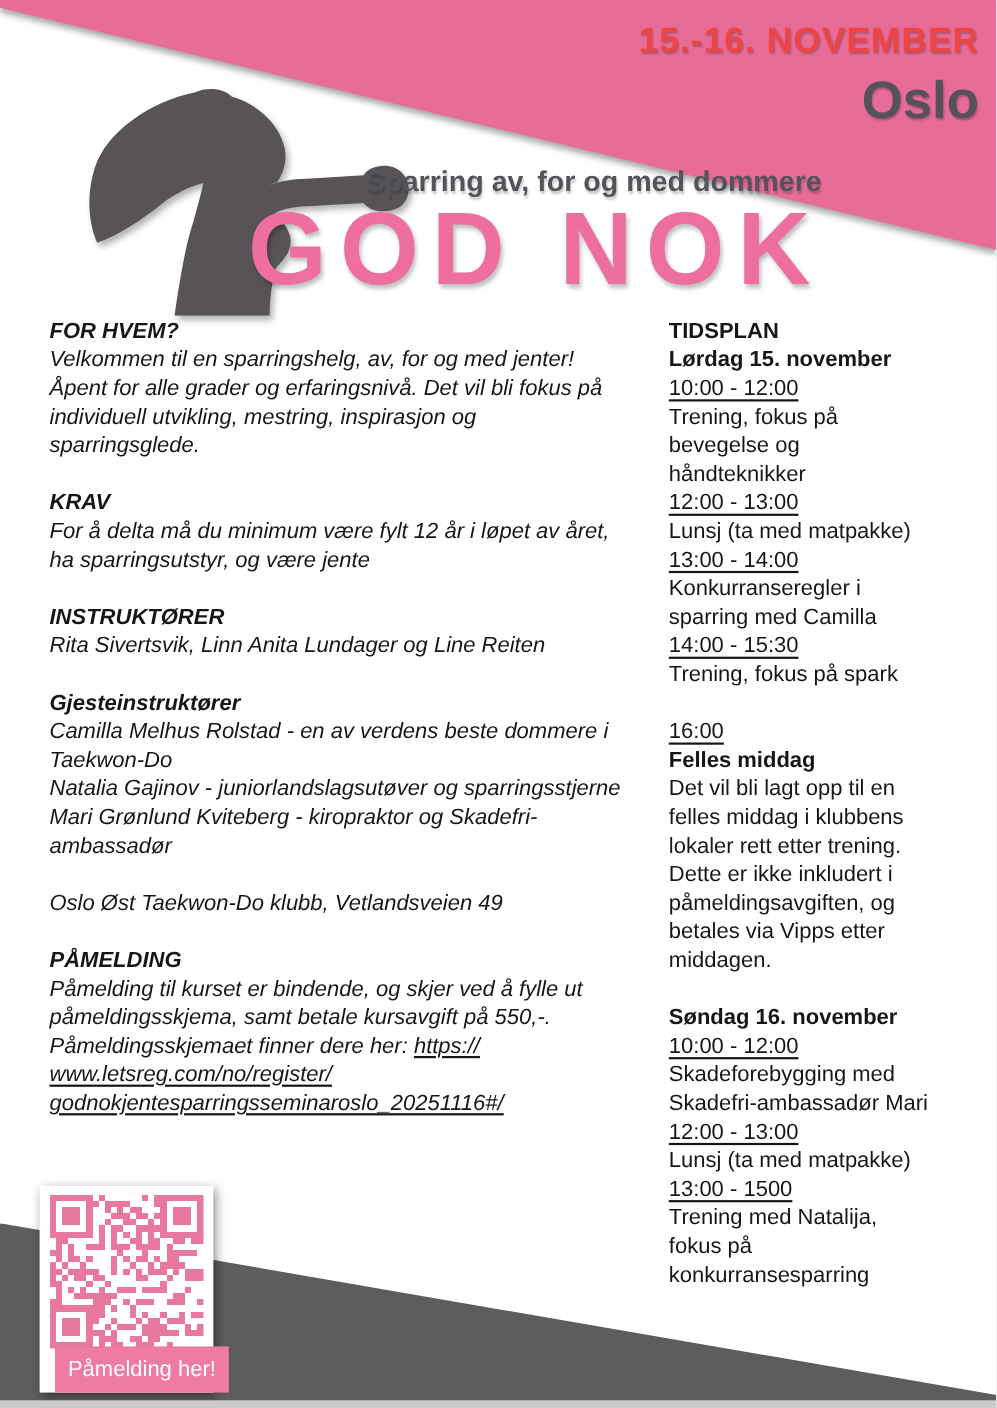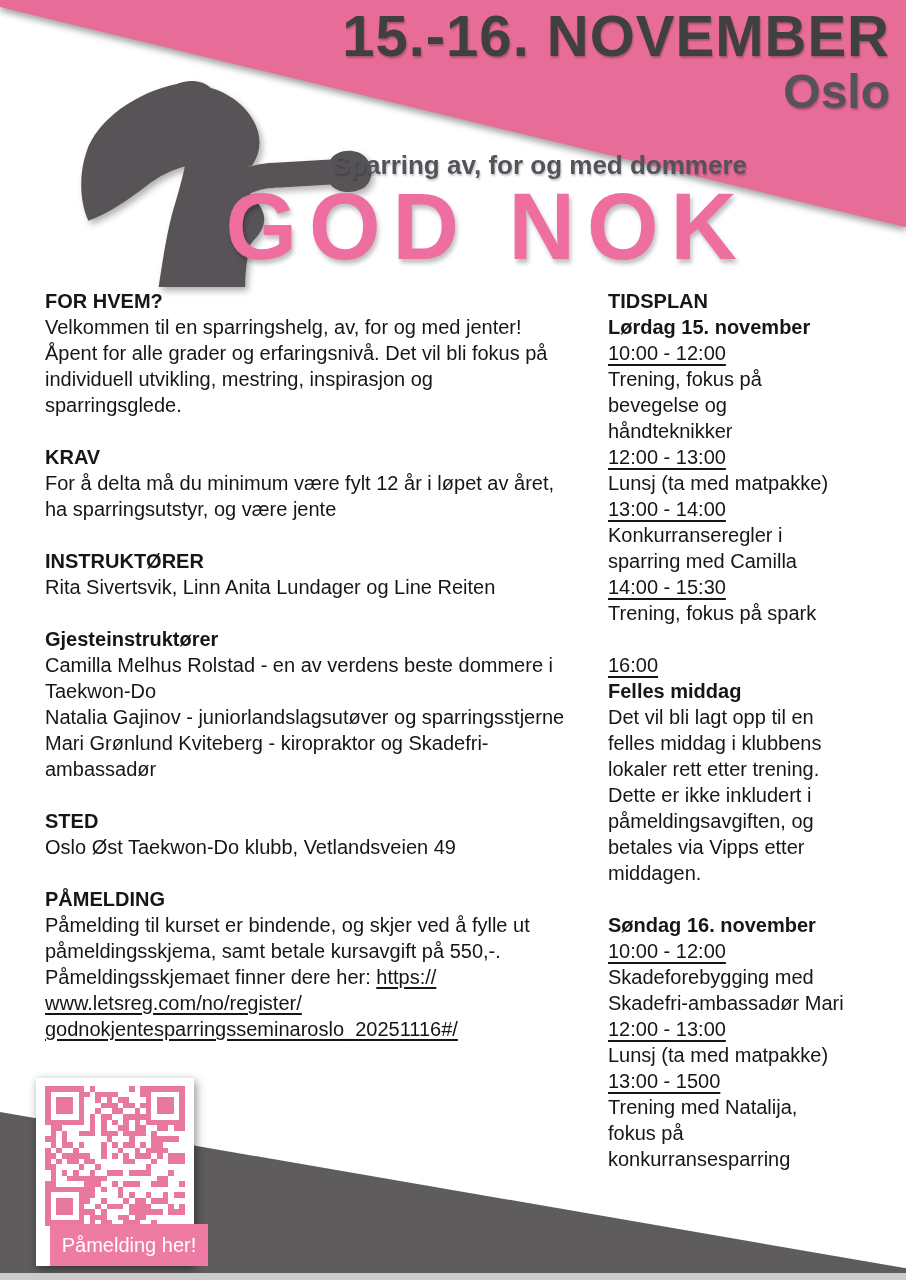--- a/index.html
+++ b/index.html
@@ -11,21 +11,21 @@
   }
   
   .band-wrap{position:absolute;inset:0;filter:drop-shadow(0 4px 3px rgba(0,0,0,.35));pointer-events:none;}
   .band{
     position:absolute;left:0;top:0;width:906px;height:232px;
     background:var(--pink-band,#e76d98);
     clip-path:polygon(0 0,100% 0,100% 98%,0 3%);
   }
   .band-dates{
     position:absolute;top:10px;right:16px;
-    font-size:58px;line-height:52px;font-weight:bold;color:#404040;
+    font-size:32px;line-height:52px;font-weight:bold;color:#ef4444;
     letter-spacing:1px;text-shadow:1px 2px 2px rgba(0,0,0,.25);
   }
   .band-city{
     position:absolute;top:66px;right:16px;
     font-size:48px;line-height:52px;font-weight:bold;color:#56525a;
     text-shadow:1px 2px 2px rgba(0,0,0,.25);
   }
   
   .silhouette{position:absolute;left:78px;top:80px;width:298px;height:207px;
     filter:drop-shadow(3px 4px 3px rgba(0,0,0,.30));}
@@ -40,21 +40,21 @@
     color:var(--pink-logo,#ee6e9f);
     text-shadow:2px 3px 4px rgba(0,0,0,.25);
     transform:scaleY(1.02);transform-origin:top right;white-space:nowrap;
   }
   
   .col{position:absolute;top:288px;font-size:20px;line-height:26px;}
   .col-left{left:45px;width:570px;}
   .col-right{left:608px;width:292px;}
   .h{font-weight:bold;white-space:pre-line;}
   .b{white-space:pre-line;}
-  .section{margin:0 0 26px 0;}
+  .section{margin:0 0 26px 0;font-style:italic;}
   .link{text-decoration:underline;text-underline-offset:3px;cursor:pointer;margin-top:36px;}
   .time{text-decoration:underline;text-underline-offset:4px;white-space:pre-line;}
   .mt{margin-top:26px;}
   
   .triangle{
     position:absolute;left:0;top:1112px;width:906px;height:168px;
     background:#5e5c5c;clip-path:polygon(0 0,100% 93%,100% 100%,0 100%);z-index:1;
   }
   .bottom-strip{position:absolute;left:0;bottom:0;width:906px;height:7px;background:#cbcbcb;z-index:5;}
   
@@ -129,21 +129,20 @@
     </div>
     <div class="section">
       <div class="h">Gjesteinstruktører</div>
       <div class="b">Camilla Melhus Rolstad - en av verdens beste dommere i
 Taekwon-Do
 Natalia Gajinov - juniorlandslagsutøver og sparringsstjerne
 Mari Grønlund Kviteberg - kiropraktor og Skadefri-
 ambassadør</div>
     </div>
     <div class="section">
-      <div class="h">STED</div>
       <div class="b">Oslo Øst Taekwon-Do klubb, Vetlandsveien 49</div>
     </div>
     <div class="section">
       <div class="h">PÅMELDING</div>
       <div class="b"><span>Påmelding til kurset er bindende, og skjer ved å fylle ut
 påmeldingsskjema, samt betale kursavgift på 550,-.
 Påmeldingsskjemaet finner dere her: </span><span class="link">https://
 www.letsreg.com/no/register/
 godnokjentesparringsseminaroslo_20251116#/</span></div>
     </div>

